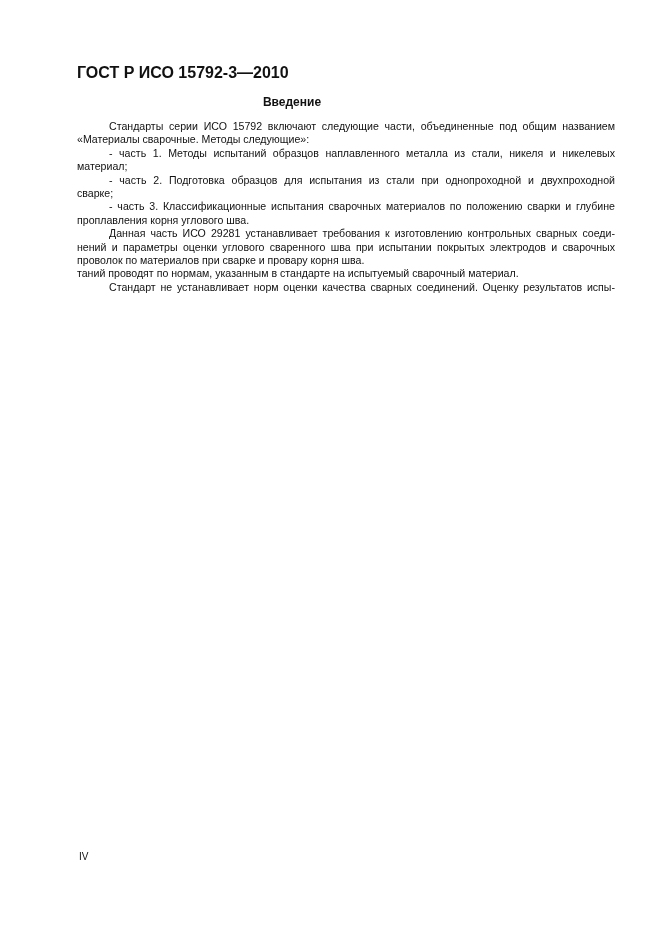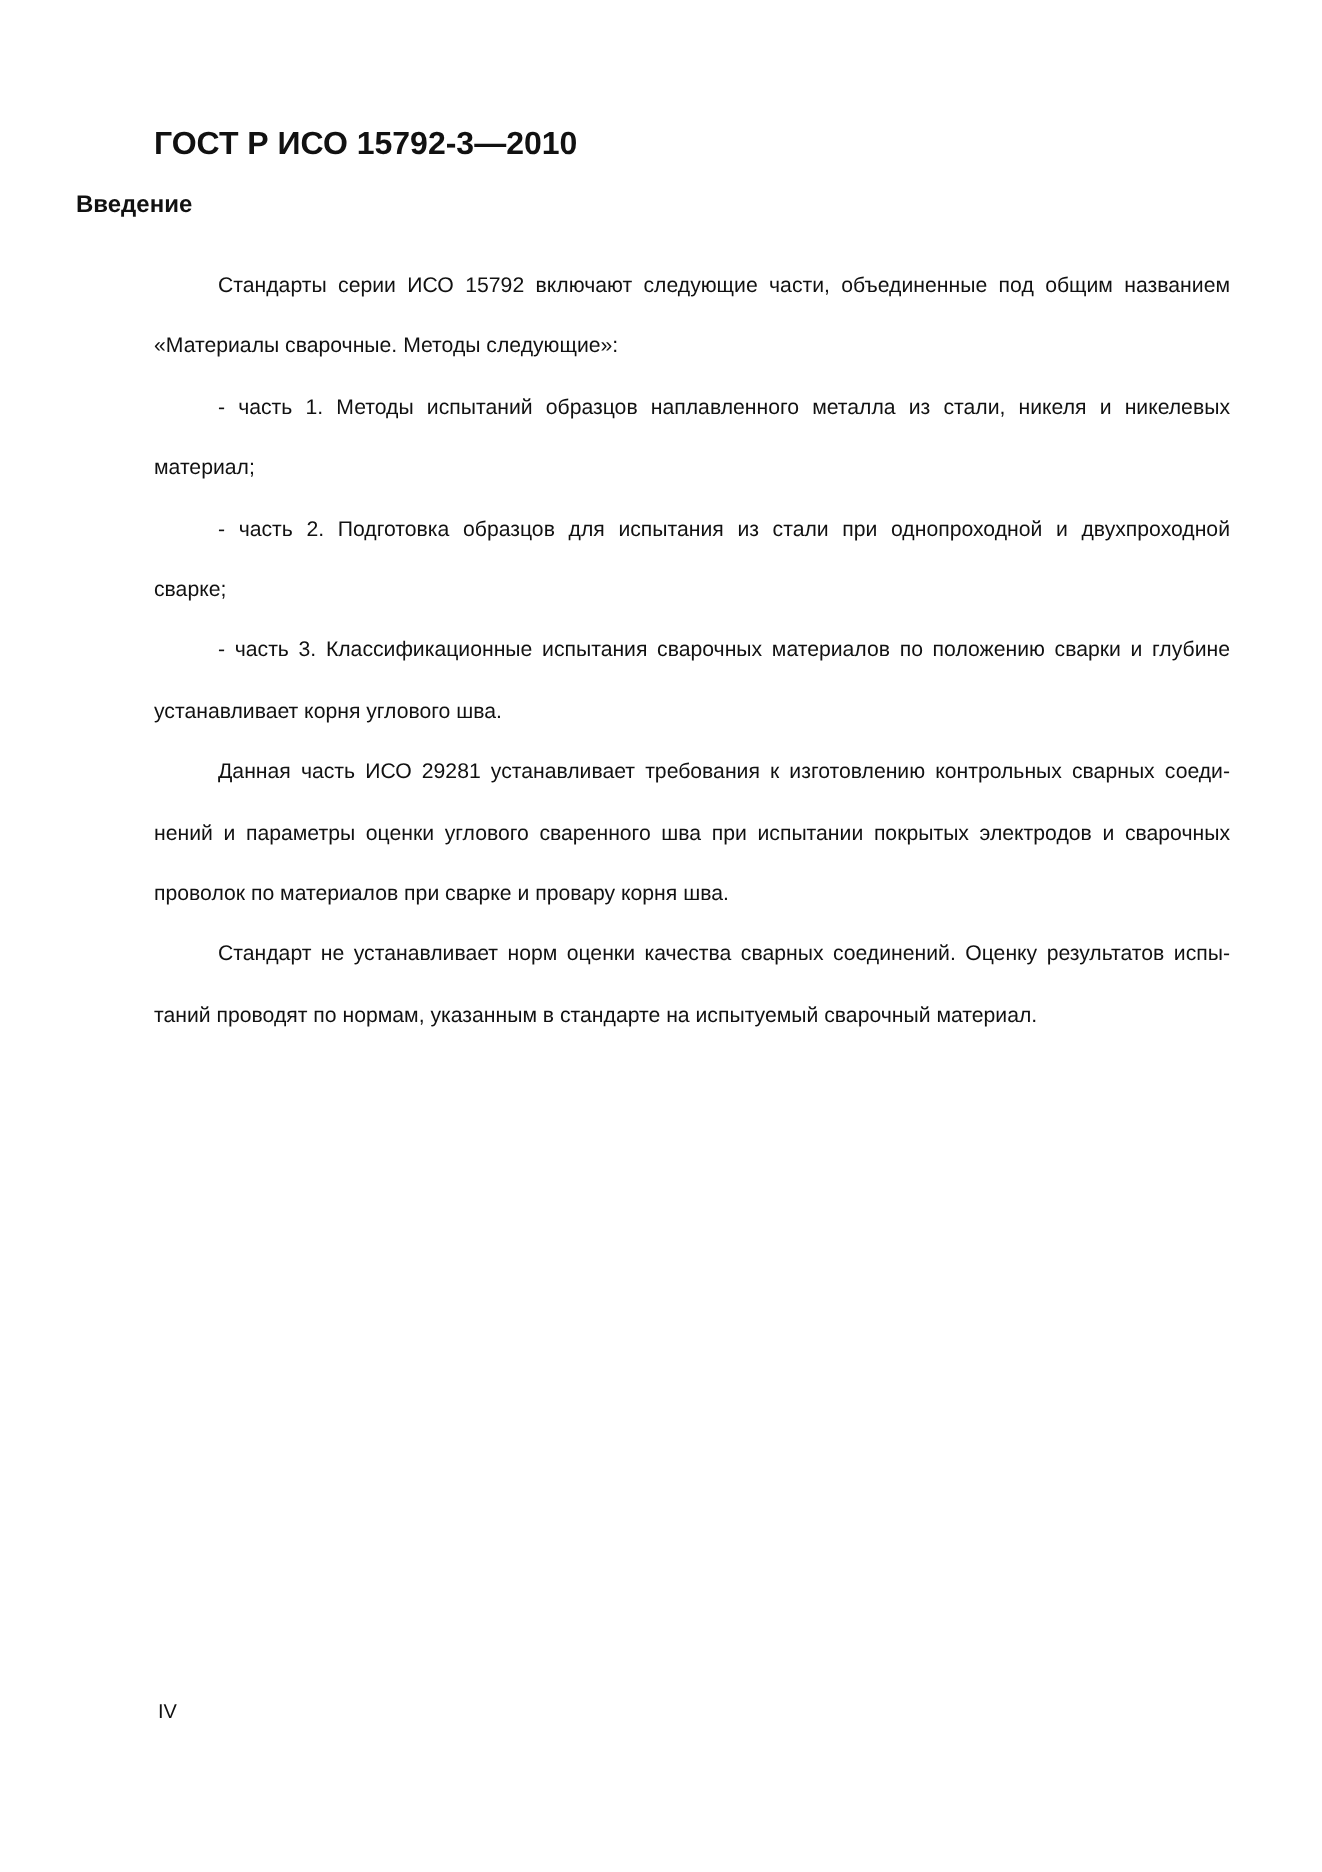--- a/index.html
+++ b/index.html
@@ -1,23 +1,23 @@
 <!DOCTYPE html>
 <html><head>
   <meta charset="utf-8">
   <style>
     html, body { margin: 0; padding: 0; background: #ffffff; }
     body { width: 661px; height: 936px; position: relative; overflow: hidden;
       font-family: "Liberation Sans", sans-serif; color: #111; }
     .header { position: absolute; left: 77px; top: 64px; font-weight: bold; font-size: 16px; letter-spacing: 0; }
-    .title { position: absolute; left: 0; width: 546px; top: 95px; text-align: left; font-weight: bold; font-size: 12px; padding-left: 38px; box-sizing: border-box; }
+    .title { position: absolute; left: 0; width: 546px; top: 95px; text-align: center; font-weight: bold; font-size: 12px; padding-left: 38px; box-sizing: border-box; }
     .body-text { position: absolute; left: 77px; top: 120px; width: 538px; font-size: 10.6px; line-height: 13.4px; text-align: justify; }
     .body-text p { margin: 0; }
     .indent { text-indent: 32px; }
-    .line { display: block; text-align: justify; text-align-last: justify; white-space: nowrap; margin-top: 17px; }
+    .line { display: block; text-align: justify; text-align-last: justify; white-space: nowrap; }
     .line.last { text-align-last: left; }
     .page-num { position: absolute; left: 79px; top: 851px; font-size: 10px; }
   </style>
 </head>
 <body>
 
 <div class="header">ГОСТ Р ИСО 15792-3—2010</div>
 <div class="title">Введение</div>
 
 <div class="body-text">
@@ -28,26 +28,26 @@
   <p>
     <span class="line" style="padding-left:32px">- часть 1. Методы  испытаний образцов наплавленного металла из стали, никеля и никелевых</span>
     <span class="line last">материал;</span>
   </p>
   <p>
     <span class="line" style="padding-left:32px">- часть 2.  Подготовка  образцов  для испытания из стали при однопроходной и двухпроходной</span>
     <span class="line last">сварке;</span>
   </p>
   <p>
     <span class="line" style="padding-left:32px">- часть 3. Классификационные испытания сварочных материалов по положению сварки и глубине</span>
-    <span class="line last">устанавливает корня углового шва.</span>
+    <span class="line last">проплавления корня углового шва.</span>
   </p>
   <p>
     <span class="line" style="padding-left:32px">Данная часть ИСО 29281 устанавливает требования к изготовлению контрольных сварных соеди-</span>
     <span class="line">нений и параметры оценки углового сваренного шва при испытании покрытых электродов и сварочных</span>
     <span class="line last">проволок по материалов при сварке и провару корня шва.</span>
   </p>
   <p>
+    <span class="line last">таний проводят по нормам, указанным в стандарте на испытуемый сварочный материал.</span>
     <span class="line" style="padding-left:32px">Стандарт не устанавливает норм оценки качества сварных соединений. Оценку результатов испы-</span>
-    <span class="line last">таний проводят по нормам, указанным в стандарте на испытуемый сварочный материал.</span>
   </p>
 </div>
 
 <div class="page-num">IV</div>
 
 </body></html>

